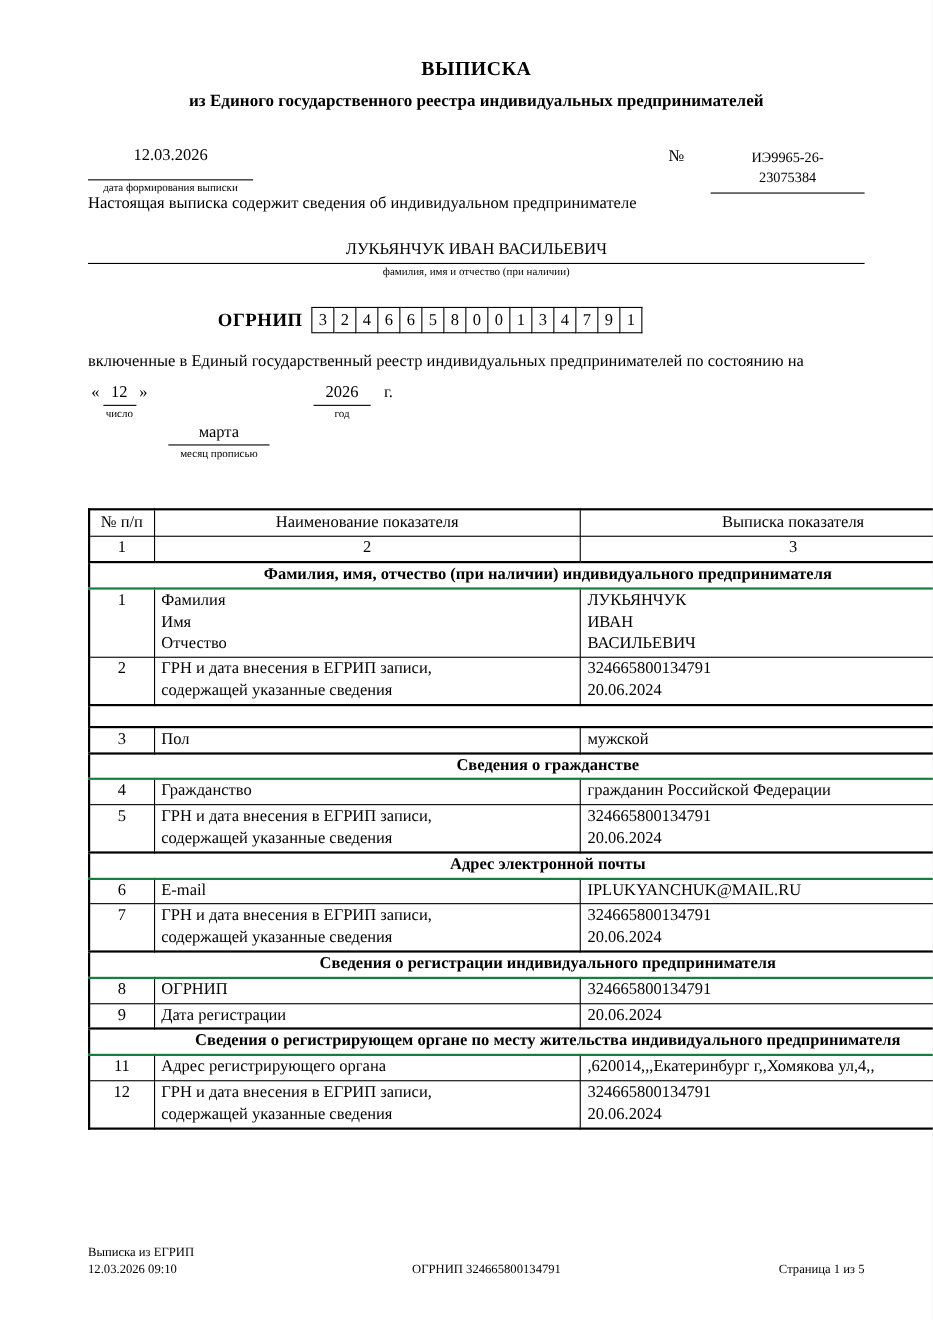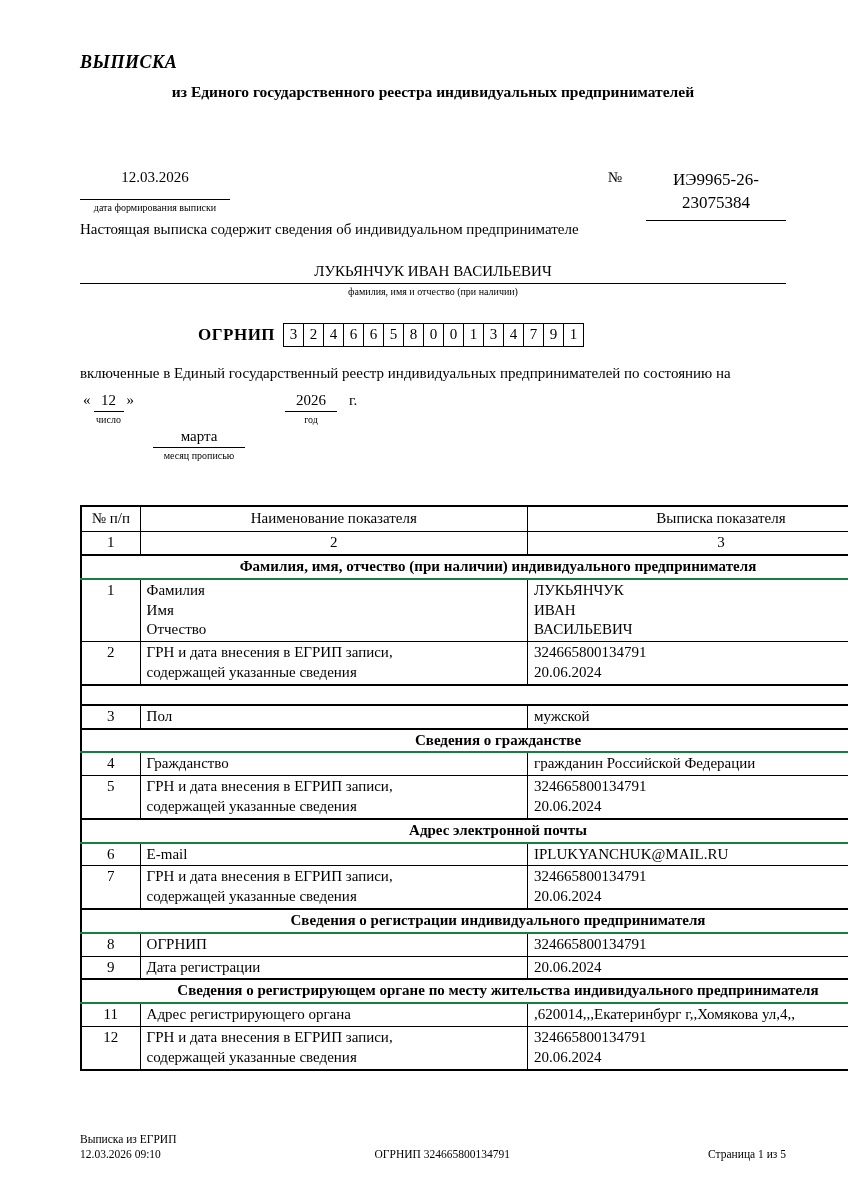--- a/index.html
+++ b/index.html
@@ -6,30 +6,30 @@
   .page {
     position:relative;
     width:848px; height:1200px;
     margin:0 auto;
     background:#ffffff;
     box-sizing:border-box;
     padding:52px 62px 0 80px;
     font-family:"Liberation Serif","DejaVu Serif",serif;
     color:#000;
   }
-  .doc-title { text-align:left; font-weight:bold; font-size:18px; letter-spacing:.5px;font-style:italic; }
+  .doc-title { text-align:center; font-weight:bold; font-size:18px; letter-spacing:.5px; }
   .doc-subtitle { text-align:center; font-weight:bold; font-size:15.5px; margin-top:10px; }
 
-  .issue-row { display:flex; justify-content:space-between; margin-top:68px; }
+  .issue-row { display:flex; justify-content:space-between; margin-top:32px;align-items:center; }
   .issue-date-block { width:150px; text-align:center; font-size:15px; }
   .issue-date-value { padding:0 4px 13px 4px; border-bottom:1px solid #000; }
   .small-caption { font-size:10px; padding-top:2px; }
   .issue-number-block { display:flex; gap:24px; align-items:flex-start; }
   .number-sign { font-size:15px; }
-  .number-value-wrap { width:140px; text-align:center; font-size:17px; border-bottom:1px solid #000; padding-bottom:5px; line-height:1.35; }
+  .number-value-wrap { width:140px; text-align:center; font-size:13px; border-bottom:1px solid #000; padding-bottom:5px; line-height:1.35; }
 
   .intro-text { font-size:15px; }
 
   .name-block { margin-top:25px; text-align:center; }
   .name-value { font-size:15px; border-bottom:1px solid #000; padding-bottom:3px; }
 
   .ogrnip-row { margin-top:26px; margin-left:118px; display:flex; align-items:center; }
   .ogrnip-label { font-weight:bold; font-size:17px; margin-right:8px; letter-spacing:.5px; }
   .ogrnip-boxes { display:flex; }
   .digit-box {

